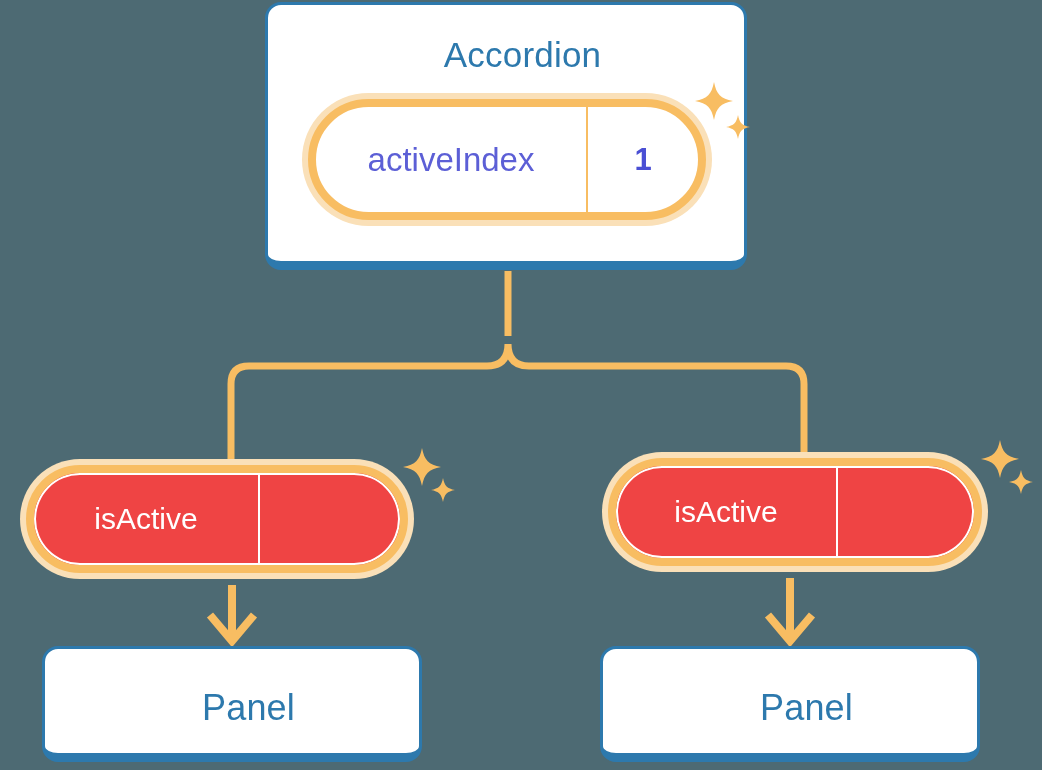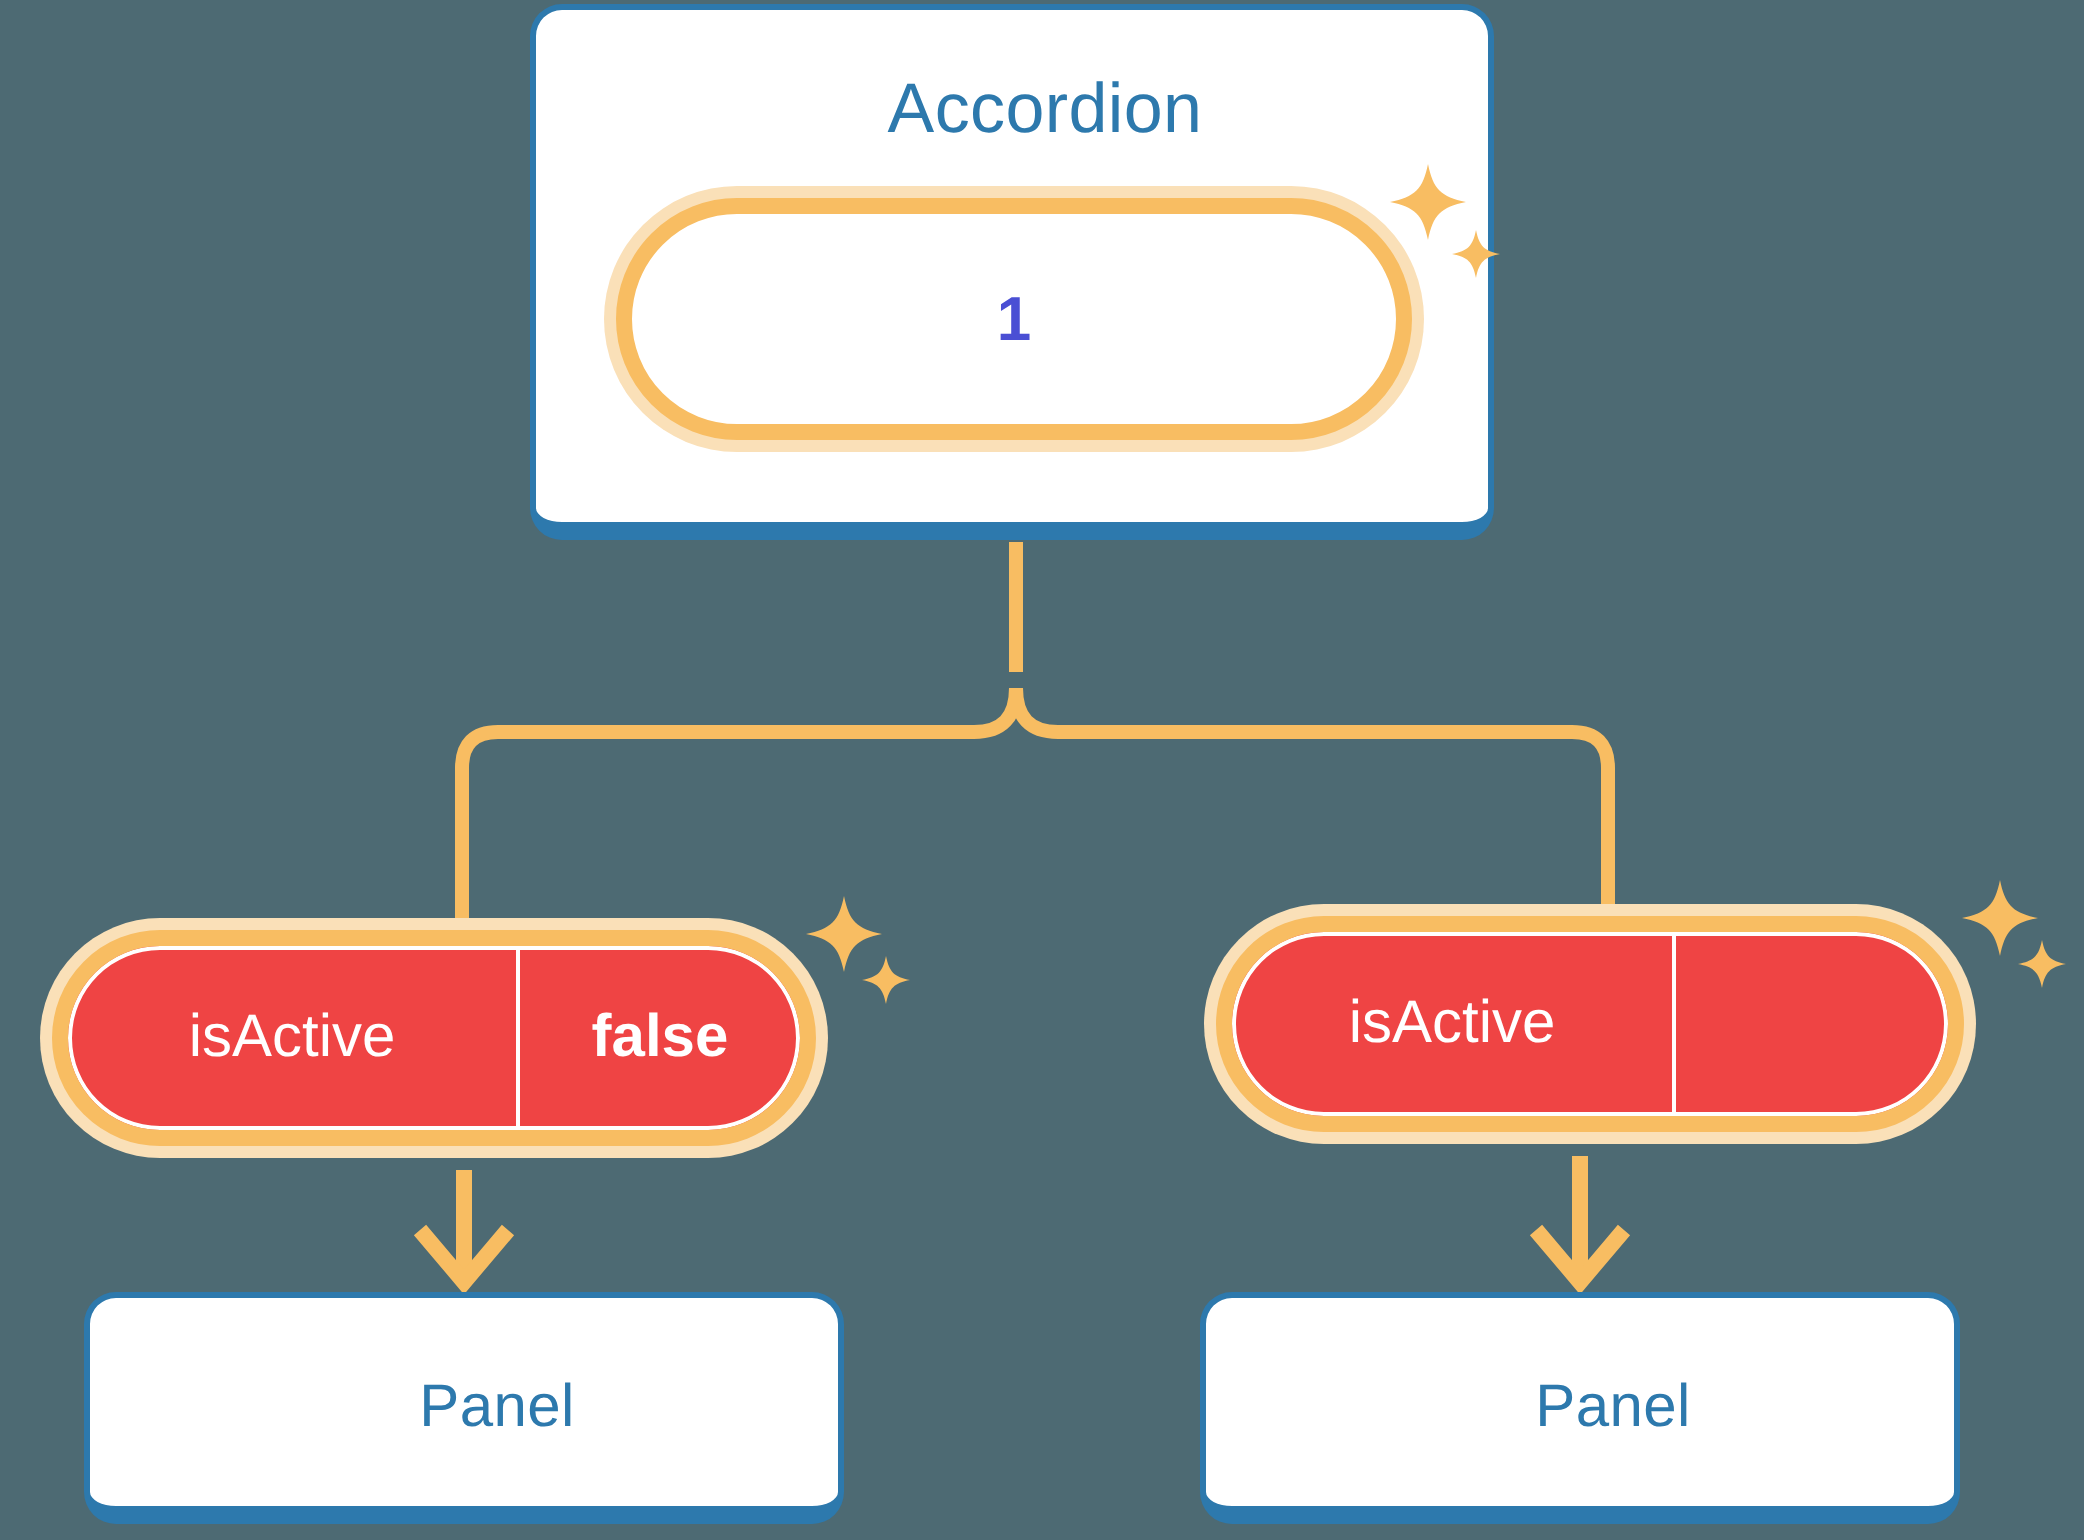--- a/index.html
+++ b/index.html
@@ -65,21 +65,21 @@
   
   .panel-card {
     width: 380px;
     height: 116px;
     top: 646px;
   }
   #panel-card-left  { left: 42px; }
   #panel-card-right { left: 600px; }
   .panel-card .card-title {
     margin-top: 38px;
-    font-size: 30px;
+    font-size: 36px;
   }
 
   
   .pill {
     position: absolute;
     display: flex;
     align-items: stretch;
     box-sizing: border-box;
     border-radius: 999px;
     z-index: 4;
@@ -189,33 +189,33 @@
       <path d="M 790 578 L 790 641" stroke-linecap="butt"></path>
       <path d="M 768 615 L 790 641 L 812 615" stroke-linejoin="miter" stroke-linecap="butt"></path>
     </g>
   </svg>
 
   <div class="card" id="accordion-card">
     <div class="card-title">Accordion</div>
   </div>
 
   <div class="pill" id="pill-active-index">
+    <div class="pill-label">activeIndex</div>
     <div class="pill-value">1</div>
   </div>
 
   <div class="sparkle-group" id="sparkles-accordion">
     <svg width="62" height="64" viewBox="0 0 62 64" aria-hidden="true">
       <path fill="#f8bd62" d="M24 0 C26.5 12.5 30.5 16.5 43 19 C30.5 21.5 26.5 25.5 24 38 C21.5 25.5 17.5 21.5 5 19 C17.5 16.5 21.5 12.5 24 0 Z"></path>
       <path fill="#f8bd62" d="M48 33 C49.6 41 52.1 43.5 60 45 C52.1 46.5 49.6 49 48 57 C46.4 49 43.9 46.5 36 45 C43.9 43.5 46.4 41 48 33 Z"></path>
     </svg>
   </div>
 
   <div class="pill pill-bool" id="pill-is-active-left">
     <div class="pill-label">isActive</div>
-    <div class="pill-value">false</div>
   </div>
 
   <div class="sparkle-group" id="sparkles-pill-left">
     <svg width="62" height="64" viewBox="0 0 62 64" aria-hidden="true">
       <path fill="#f8bd62" d="M22 8 C24.5 20.5 28.5 24.5 41 27 C28.5 29.5 24.5 33.5 22 46 C19.5 33.5 15.5 29.5 3 27 C15.5 24.5 19.5 20.5 22 8 Z"></path>
       <path fill="#f8bd62" d="M43 38 C44.6 46 47.1 48.5 55 50 C47.1 51.5 44.6 54 43 62 C41.4 54 38.9 51.5 31 50 C38.9 48.5 41.4 46 43 38 Z"></path>
     </svg>
   </div>
 
   <div class="card panel-card" id="panel-card-left">

